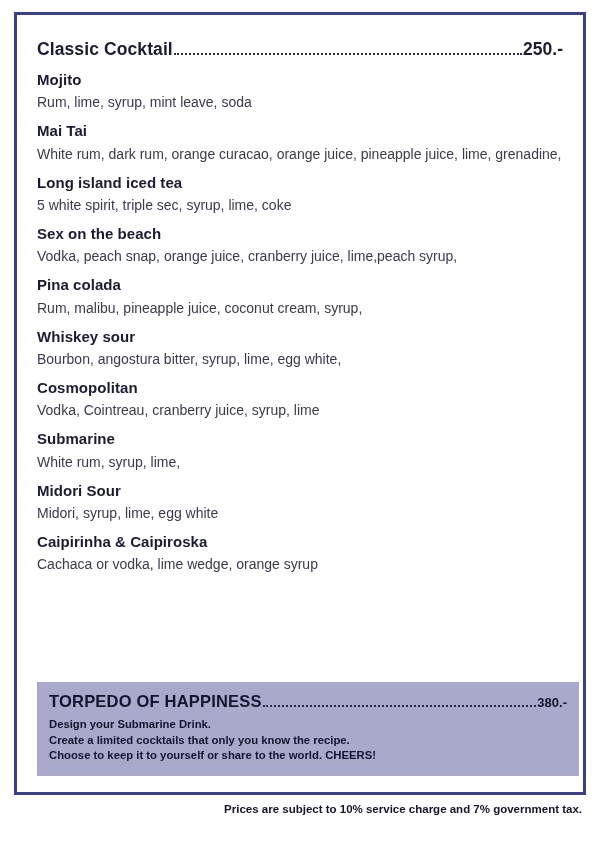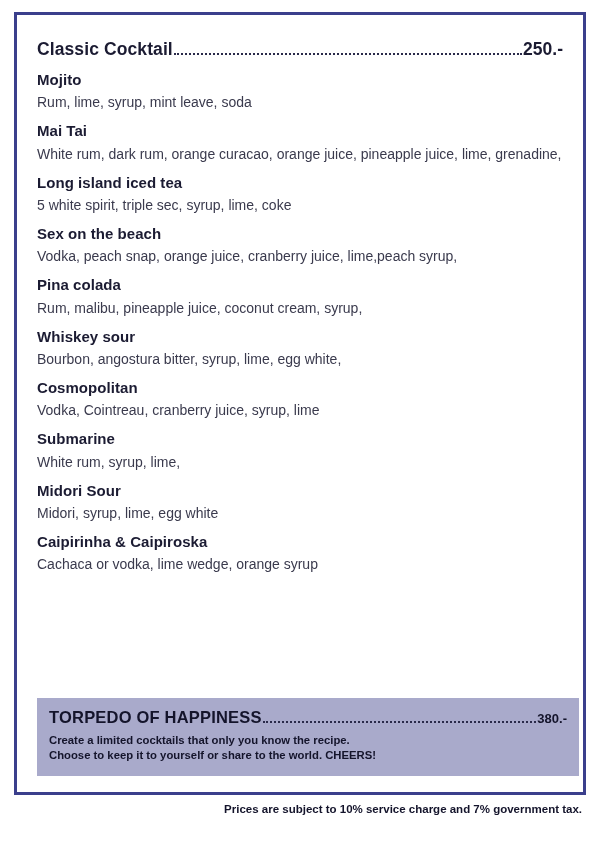--- a/index.html
+++ b/index.html
@@ -212,20 +212,21 @@
         </div>
 
       </div>
 
       <div class="banner">
         <div class="banner-head">
           <span class="banner-title">TORPEDO OF HAPPINESS</span>
           <span class="banner-leader"></span>
           <span class="banner-price">380.-</span>
         </div>
+        <div class="banner-line">Design your Submarine Drink.</div>
         <div class="banner-line">Create a limited cocktails that only you know the recipe.</div>
         <div class="banner-line">Choose to keep it to yourself or share to the world. CHEERS!</div>
       </div>
 
     </div>
   </div>
 
   <div class="footnote">Prices are subject to 10% service charge and 7% government tax.</div>
 
 </div>

